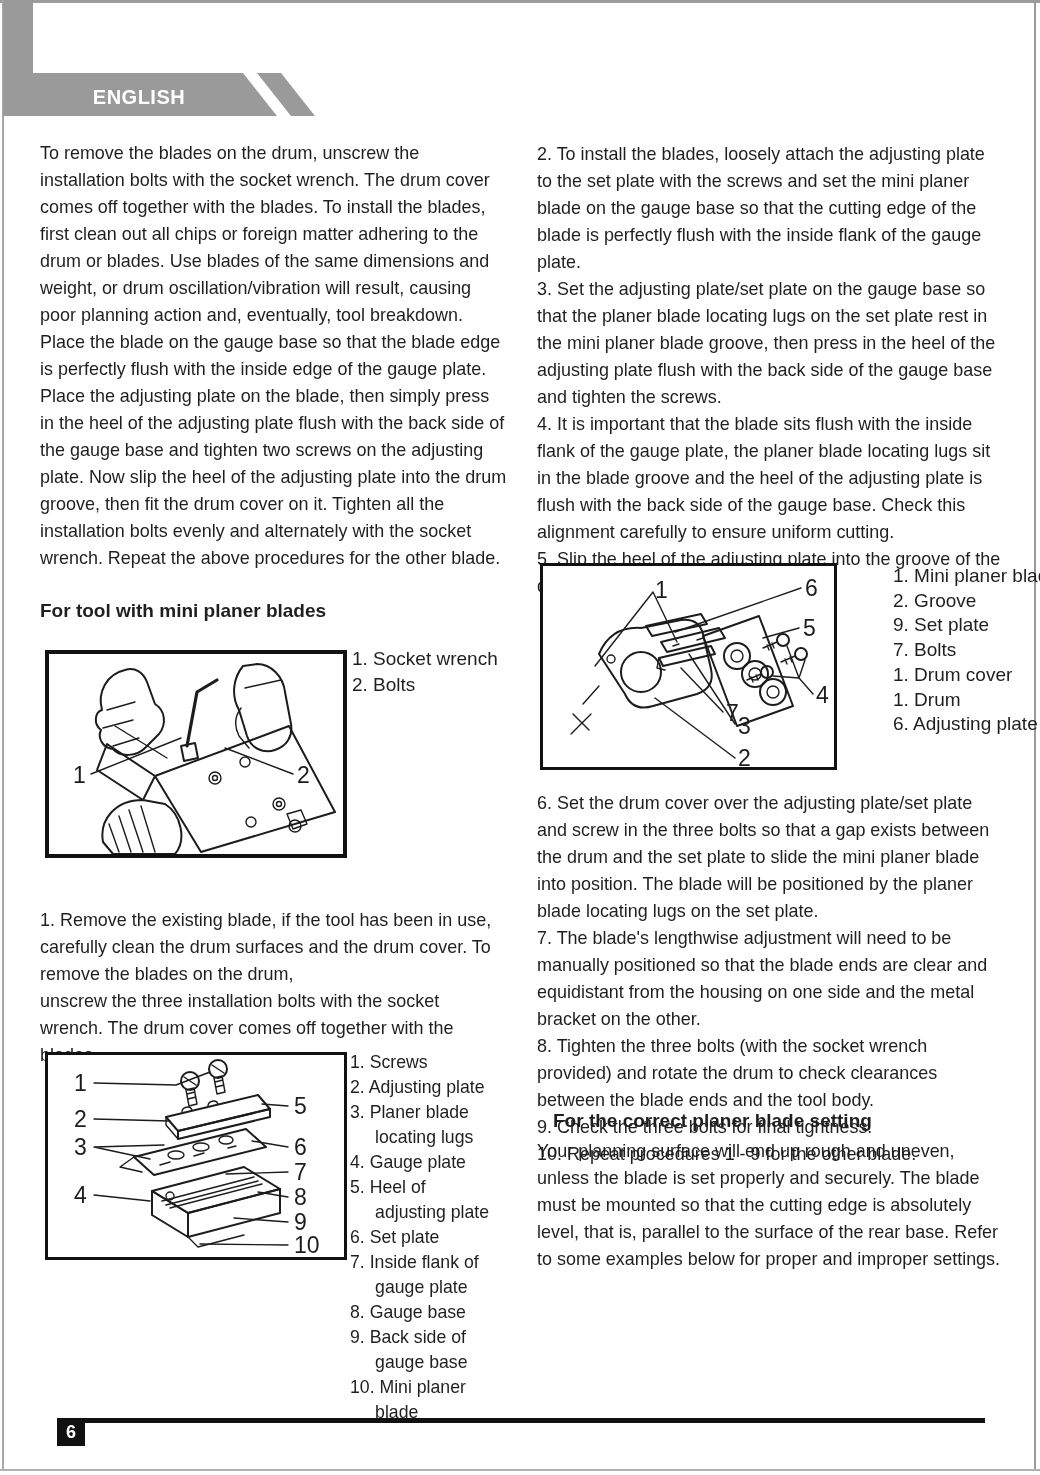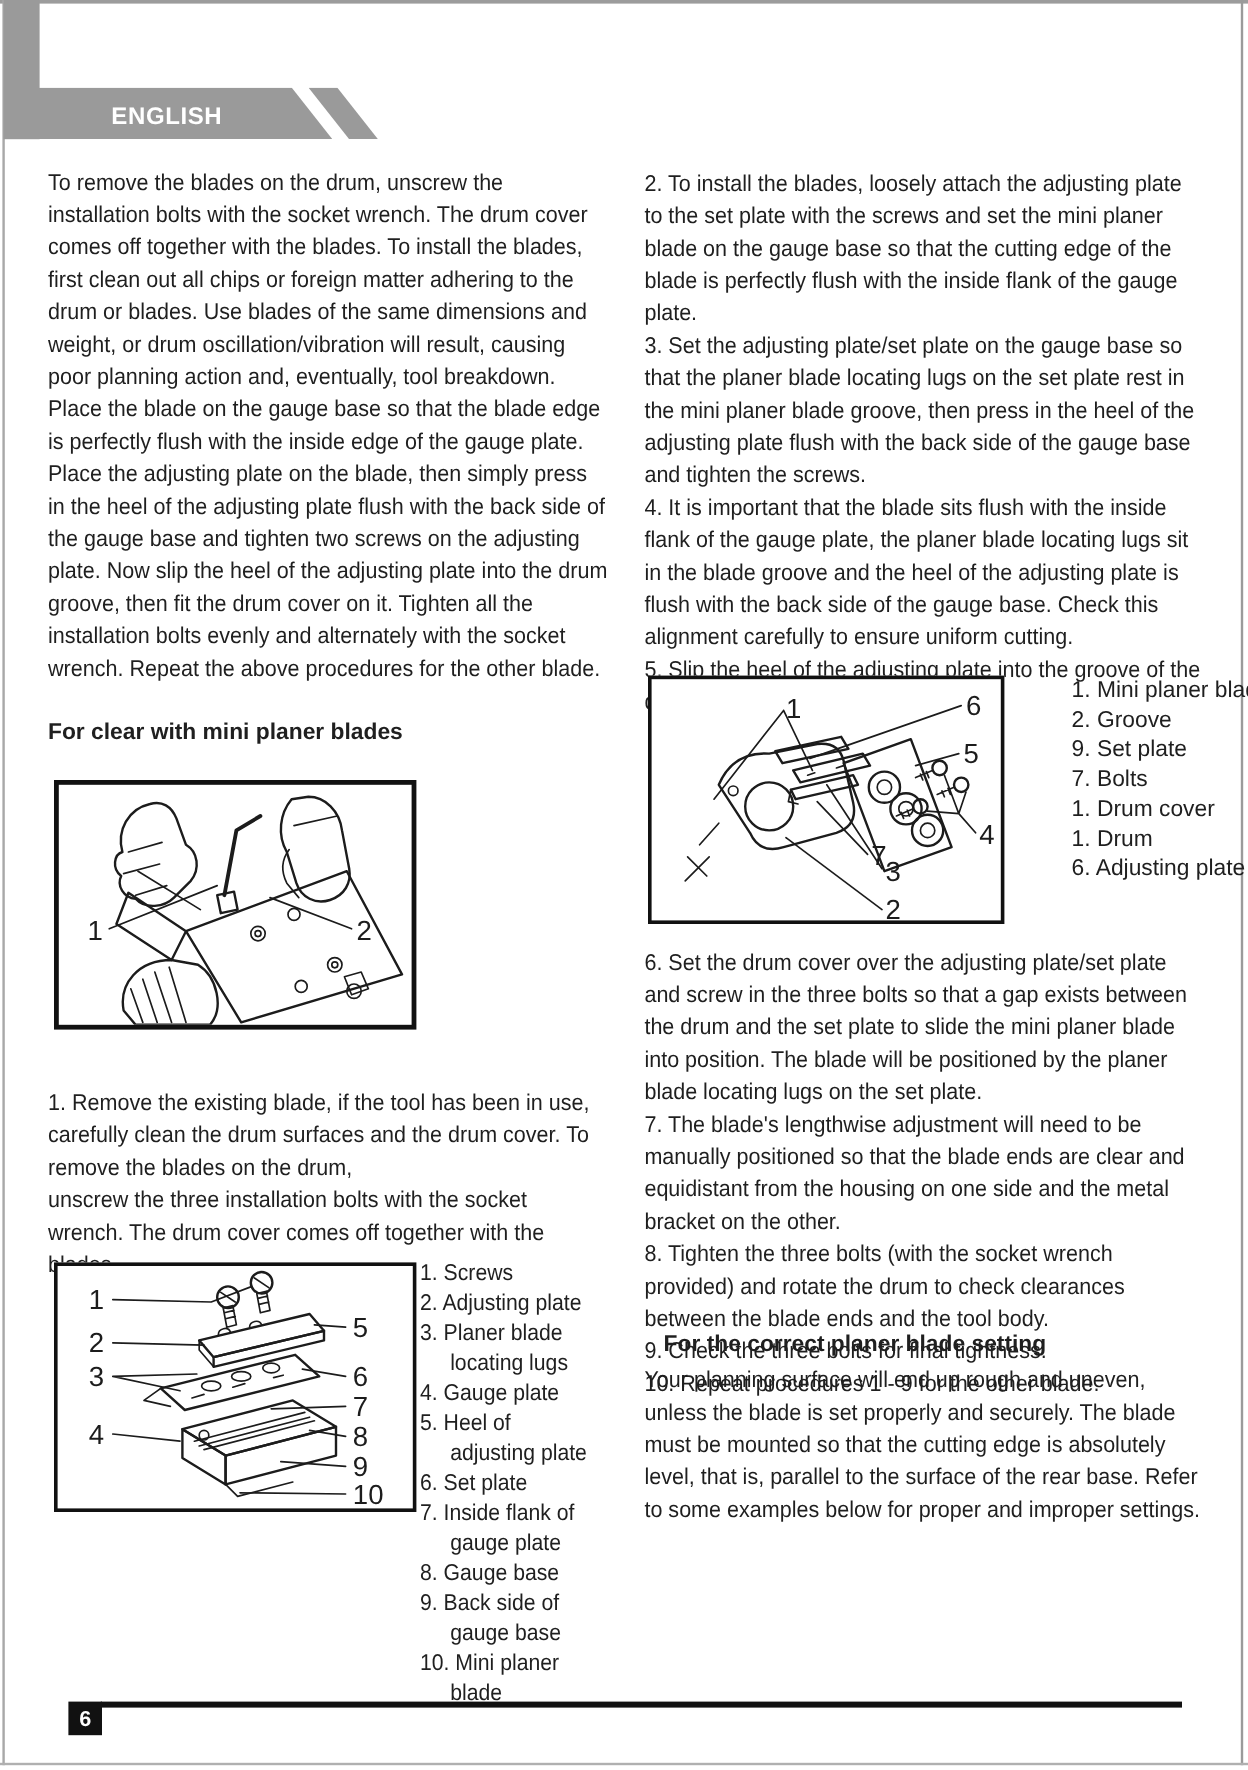--- a/index.html
+++ b/index.html
@@ -66,21 +66,21 @@
 
   <div class="spine-bar"></div>
   <div class="banner-band"></div>
   <div class="banner-stripe"></div>
   <div class="banner-label">ENGLISH</div>
 
   <div class="body-text" style="left:40px; top:139px;">
     <p>To remove the blades on the drum, unscrew the installation bolts with the socket wrench. The drum cover comes off together with the blades. To install the blades, first clean out all chips or foreign matter adhering to the drum or blades. Use blades of the same dimensions and weight, or drum oscillation/vibration will result, causing poor planning action and, eventually, tool breakdown. Place the blade on the gauge base so that the blade edge is perfectly flush with the inside edge of the gauge plate. Place the adjusting plate on the blade, then simply press in the heel of the adjusting plate flush with the back side of the gauge base and tighten two screws on the adjusting plate. Now slip the heel of the adjusting plate into the drum groove, then fit the drum cover on it. Tighten all the installation bolts evenly and alternately with the socket wrench. Repeat the above procedures for the other blade.</p>
   </div>
 
-  <div class="sect-heading" style="left:40px; top:600px;">For clear with mini planer blades</div>
+  <div class="sect-heading" style="left:40px; top:600px;">For tool with mini planer blades</div>
 
   <div class="figure-box fig1">
     <svg viewBox="0 0 294 200">
 
       <path class="ln" d="M106,122 L240,72 L286,158 L152,198 Z"></path>
       <circle class="ln thin" cx="166" cy="124" r="6"></circle>
         <circle class="ln thin" cx="166" cy="124" r="2.5"></circle>
       <circle class="ln thin" cx="196" cy="108" r="5"></circle>
       <circle class="ln thin" cx="230" cy="150" r="6"></circle>
         <circle class="ln thin" cx="230" cy="150" r="2.5"></circle>
@@ -103,20 +103,24 @@
       <path class="ln thick" d="M168,26 L148,38 L138,92"></path>
       <path class="ln" d="M132,92 L146,89 L149,104 L135,107 Z"></path>
 
       <path class="ln thin" d="M42,120 L132,84"></path>
       <path class="ln thin" d="M244,120 L176,94"></path>
       <text class="num" x="24" y="129">1</text>
       <text class="num" x="248" y="129">2</text>
     </svg>
   </div>
 
+  <div class="legend fig1-legend">
+    <div class="legend-item">1. Socket wrench</div>
+    <div class="legend-item">2. Bolts</div>
+  </div>
 
   <div class="body-text pre" style="left:40px; top:879px;">
     <p>1. Remove the existing blade, if the tool has been in use, carefully clean the drum surfaces and the drum cover. To remove the blades on the drum,
 unscrew the three installation bolts with the socket wrench. The drum cover comes off together with the blades.</p>
   </div>
 
   <div class="figure-box fig2">
     <svg viewBox="0 0 296 202">
 
       <circle class="ln" cx="142" cy="26" r="9"></circle>

